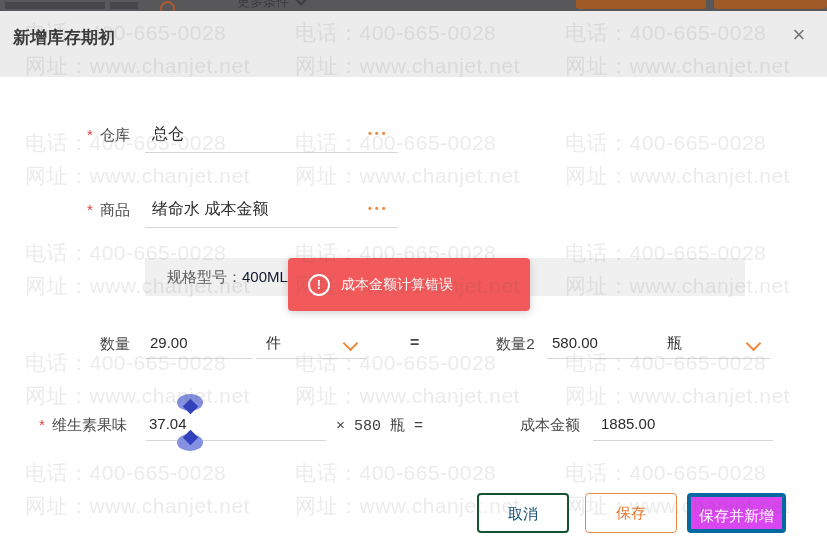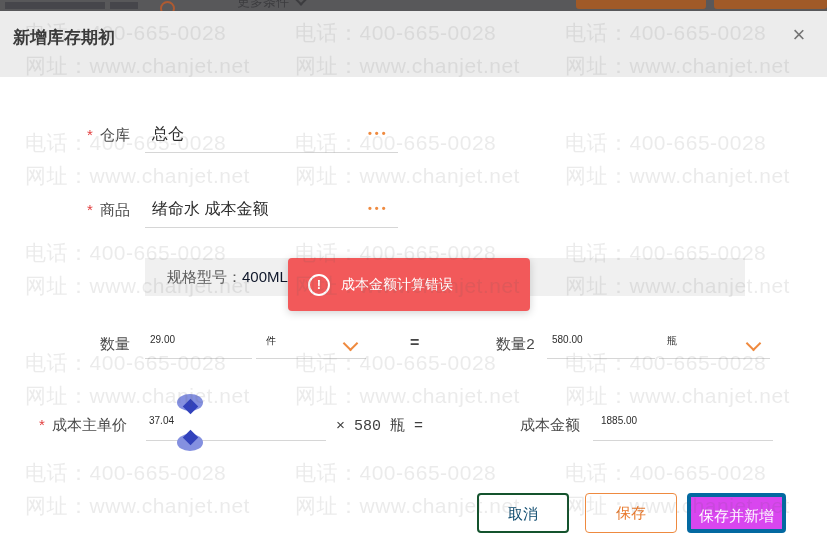--- a/index.html
+++ b/index.html
@@ -22,21 +22,21 @@
   .dlg-header{position:absolute;left:0;top:11px;width:827px;height:66px;background:#ececec;z-index:10;}
   .dlg-title{position:absolute;left:13px;top:26px;font-size:17px;font-weight:700;color:#3a3a3a;}
   .dlg-close{position:absolute;left:786px;top:22px;width:26px;height:26px;font-size:22px;line-height:26px;
              text-align:center;color:#747474;cursor:pointer;}
   .dlg-body{position:absolute;left:0;top:77px;width:827px;height:482px;background:#fff;z-index:10;}
   
   .dlg-layer{position:absolute;left:0;top:0;width:827px;height:559px;z-index:20;}
   .ast{position:absolute;color:#e23d3d;font-size:15px;}
   .flabel{position:absolute;font-size:15px;color:#4a4a4a;white-space:nowrap;font-family:Liberation Mono, monospace;}
   .fvalue{position:absolute;font-size:16px;color:#2c2c2c;white-space:nowrap;}
-  .fvalue.sm{font-size:10px;}
+  .fvalue.sm{font-size:15px;}
   .uline{position:absolute;height:1px;background:#d6d6d6;}
   .dots{position:absolute;color:#ef8a3f;font-size:11px;letter-spacing:3px;font-weight:bold;cursor:pointer;}
   .chev{position:absolute;width:9px;height:9px;border-right:2px solid #ef8a3f;border-bottom:2px solid #ef8a3f;transform:rotate(45deg);cursor:pointer;}
   .spec-band{position:absolute;left:145px;top:258px;width:600px;height:38px;background:#f0f0f0;line-height:38px;font-size:15px;}
   .spec-band .lab{color:#5a5a5a;margin-left:22px;}
   .spec-band .val{color:#0f172a;}
   .equals{position:absolute;font-size:16px;font-weight:600;color:#444;}
   
   .toast{position:absolute;left:288px;top:258px;width:242px;height:53px;background:#f2595a;border-radius:4px;
          display:flex;align-items:center;box-shadow:0 2px 8px rgba(0,0,0,.18);color:#fff;}
@@ -107,21 +107,21 @@
   <span class="equals" style="left:410px;top:334px;">=</span>
 
   <span class="flabel" style="left:496px;top:335px;">数量2</span>
   <span class="fvalue sm" style="left:552px;top:334px;">580.00</span>
   <div class="uline" style="left:547px;top:358px;width:108px;"></div>
   <span class="fvalue sm" style="left:667px;top:334px;">瓶</span>
   <span class="chev" style="left:748px;top:338px;"></span>
   <div class="uline" style="left:659px;top:358px;width:111px;"></div>
 
   <span class="ast" style="left:39px;top:416px;">*</span>
-  <span class="flabel" style="left:52px;top:416px;">成本主单价</span>
+  <span class="flabel" style="left:52px;top:416px;">维生素果味</span>
   <span class="fvalue sm" style="left:149px;top:415px;">37.04</span>
   <div class="uline" style="left:146px;top:440px;width:180px;"></div>
 
   <div class="handle top" style="left:177px;top:394px;">
       <span class="fan"></span>
       <span class="dia"></span>
     </div>
   <div class="handle bot" style="left:177px;top:431px;">
       <span class="fan"></span>
       <span class="dia"></span>

